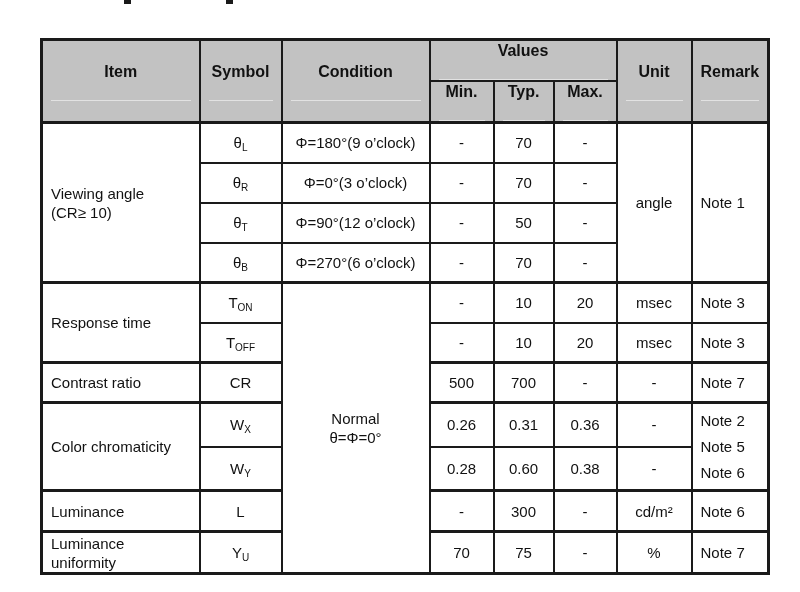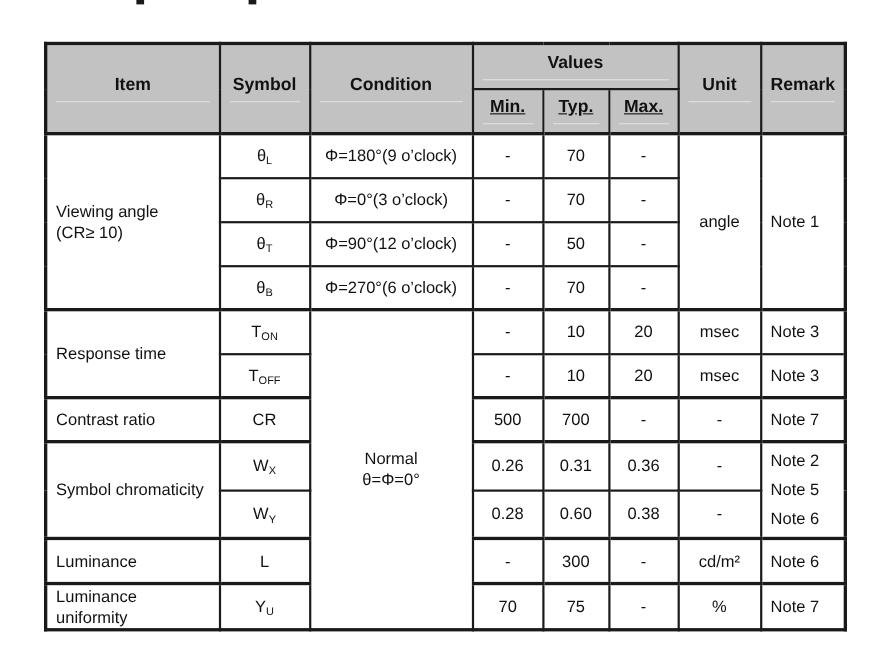--- a/index.html
+++ b/index.html
@@ -49,27 +49,27 @@
   thead th {
     background: #c2c2c2;
     font-weight: bold;
     font-size: 16px;
   }
 
   
   .hd {
     display: block;
     margin: 0 8px;
-    padding-bottom: 5px;
+    padding-bottom: 19px;
     border-bottom: 1px solid #e2e2e2;
   }
 
   
   tr.gs > td { border-top-width: 3px; }
-  thead tr.sub > th { border-bottom-width: 3px; text-decoration: underline; }
+  thead tr.sub > th { border-bottom-width: 3px; }
 
   td.l {
     text-align: left;
     padding-left: 8px;
     padding-right: 4px;
   }
 
   .preline { white-space: pre-line; }
 
   sub {
@@ -194,21 +194,21 @@
       <td class="l">Contrast ratio</td>
       <td><span>CR</span><sub></sub></td>
       <td>500</td>
       <td>700</td>
       <td>-</td>
       <td>-</td>
       <td class="l">Note 7</td>
     </tr>
 
     <tr class="gs" style="height:44px">
-      <td class="l" rowspan="2">Symbol chromaticity</td>
+      <td class="l" rowspan="2">Color chromaticity</td>
       <td><span>W</span><sub>X</sub></td>
       <td>0.26</td>
       <td>0.31</td>
       <td>0.36</td>
       <td>-</td>
       <td class="l preline remark-multi" rowspan="2">Note 2
 Note 5
 Note 6</td>
     </tr>
     <tr style="height:44px">

